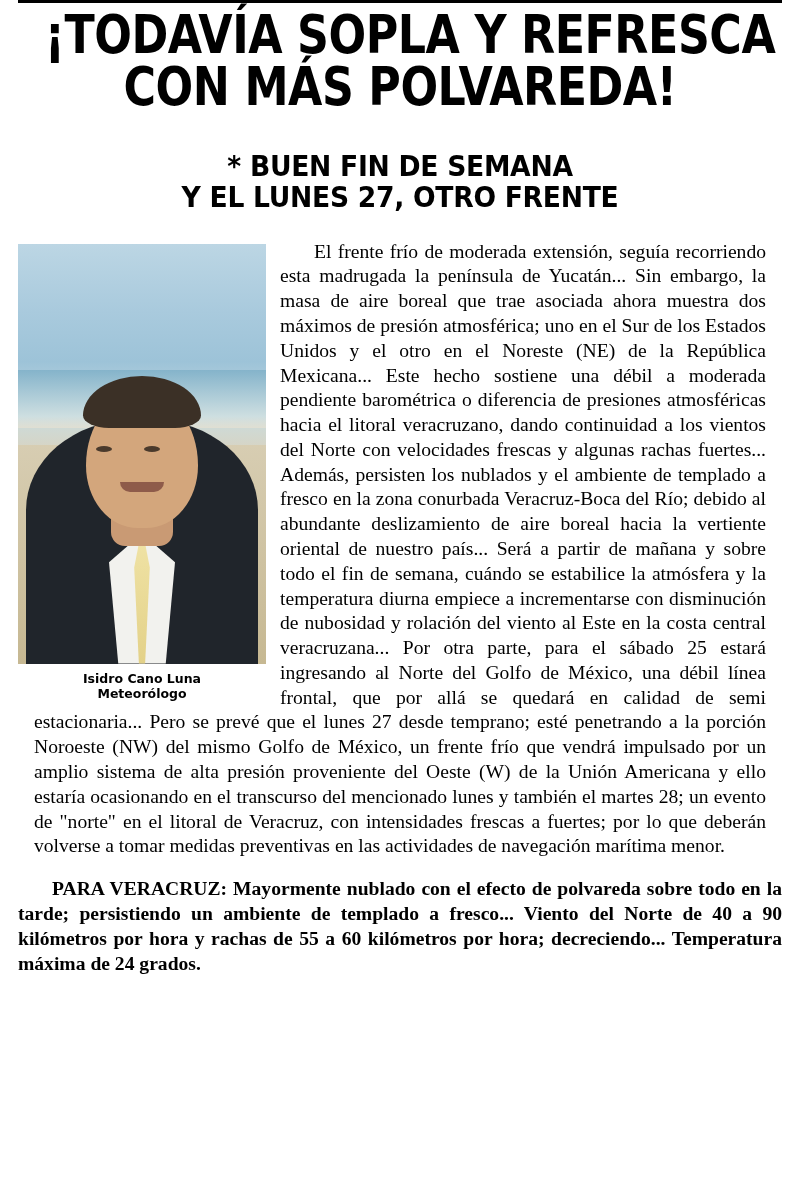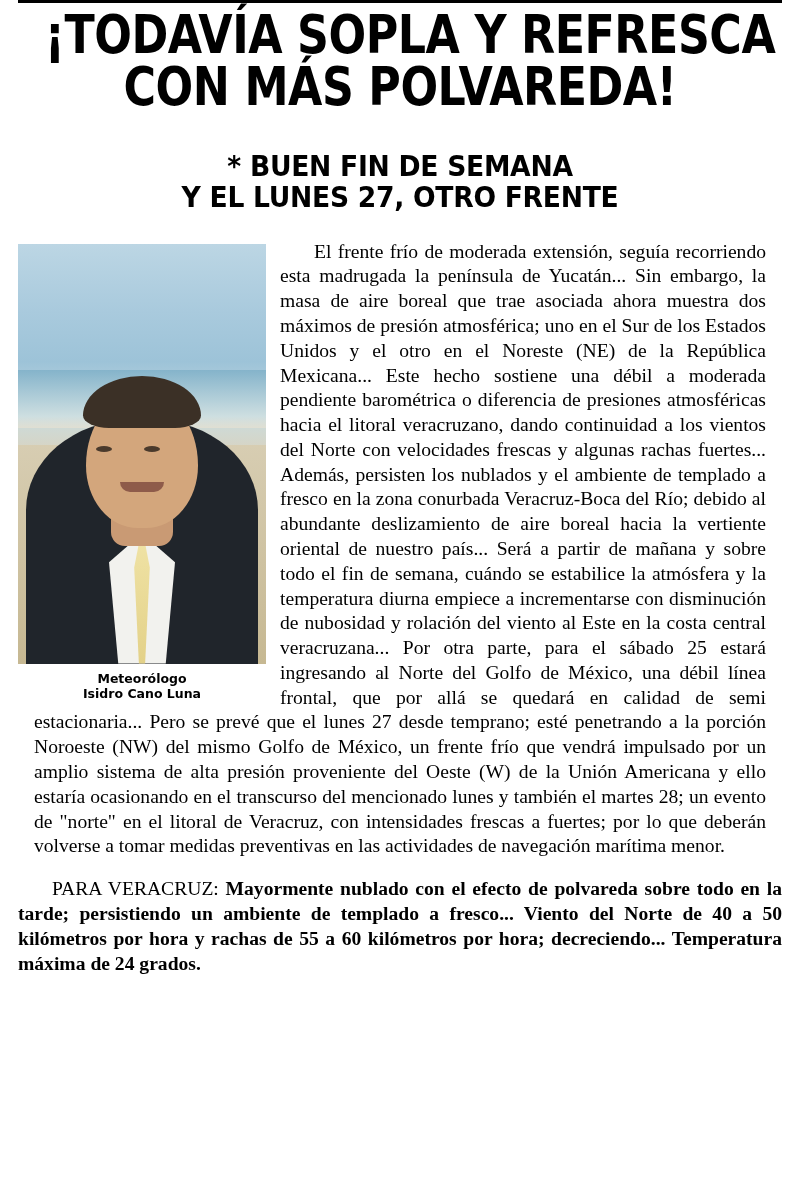--- a/index.html
+++ b/index.html
@@ -178,21 +178,21 @@
   }
   .para-closing {
     clear: both;
     margin-top: 17px;
     font-weight: bold;
     text-indent: 34px;
     font-size: 19.6px;
     line-height: 1.28;
     text-align: justify;
   }
-  .para-closing .lead { font-weight: normal; }
+  .para-closing .lead { font-weight: bold; }
 </style>
 </head>
 <body>
 
 <div class="page">
 
   <div class="rule-top"></div>
 
   <h1 class="headline">
     <span class="line">¡TODAVÍA SOPLA Y REFRESCA</span>
@@ -214,23 +214,23 @@
         <div class="shirt"></div>
         <div class="tie"></div>
         <div class="neck"></div>
         <div class="head"></div>
         <div class="hair"></div>
         <div class="eye l"></div>
         <div class="eye r"></div>
         <div class="mouth"></div>
       </div>
       <div class="caption">
+        <span class="line">Isidro Cano Luna</span>
         <span class="line">Meteorólogo</span>
-        <span class="line">Isidro Cano Luna</span>
       </div>
     </div>
 
     <p class="body-p">El frente frío de moderada extensión, seguía recorriendo esta madrugada la península de Yucatán... Sin embargo, la masa de aire boreal que trae asociada ahora muestra dos máximos de presión atmosférica; uno en el Sur de los Estados Unidos y el otro en el Noreste (NE) de la República Mexicana... Este hecho sostiene una débil a moderada pendiente barométrica o diferencia de presiones atmosféricas hacia el litoral veracruzano, dando continuidad a los vientos del Norte con velocidades frescas y algunas rachas fuertes... Además, persisten los nublados y el ambiente de templado a fresco en la zona conurbada Veracruz-Boca del Río; debido al abundante deslizamiento de aire boreal hacia la vertiente oriental de nuestro país... Será a partir de mañana y sobre todo el fin de semana, cuándo se estabilice la atmósfera y la temperatura diurna empiece a incrementarse con disminución de nubosidad y rolación del viento al Este en la costa central veracruzana... Por otra parte, para el sábado 25 estará ingresando al Norte del Golfo de México, una débil línea frontal, que por allá se quedará en calidad de semi estacionaria... Pero se prevé que el lunes 27 desde temprano; esté penetrando a la porción Noroeste (NW) del mismo Golfo de México, un frente frío que vendrá impulsado por un amplio sistema de alta presión proveniente del Oeste (W) de la Unión Americana y ello estaría ocasionando en el transcurso del mencionado lunes y también el martes 28; un evento de "norte" en el litoral de Veracruz, con intensidades frescas a fuertes; por lo que deberán volverse a tomar medidas preventivas en las actividades de navegación marítima menor.</p>
 
-    <p class="para-closing"><span class="lead">PARA VERACRUZ:</span><span> Mayormente nublado con el efecto de polvareda sobre todo en la tarde; persistiendo un ambiente de templado a fresco... Viento del Norte de 40 a 50 kilómetros por hora y rachas de 55 a 60 kilómetros por hora; decreciendo... Temperatura máxima de 24 grados.</span></p>
+    <p class="para-closing"><span class="lead">PARA VERACRUZ:</span><span> Mayormente nublado con el efecto de polvareda sobre todo en la tarde; persistiendo un ambiente de templado a fresco... Viento del Norte de 40 a 90 kilómetros por hora y rachas de 55 a 60 kilómetros por hora; decreciendo... Temperatura máxima de 24 grados.</span></p>
 
   </div>
 </div>
 
 </body></html>

